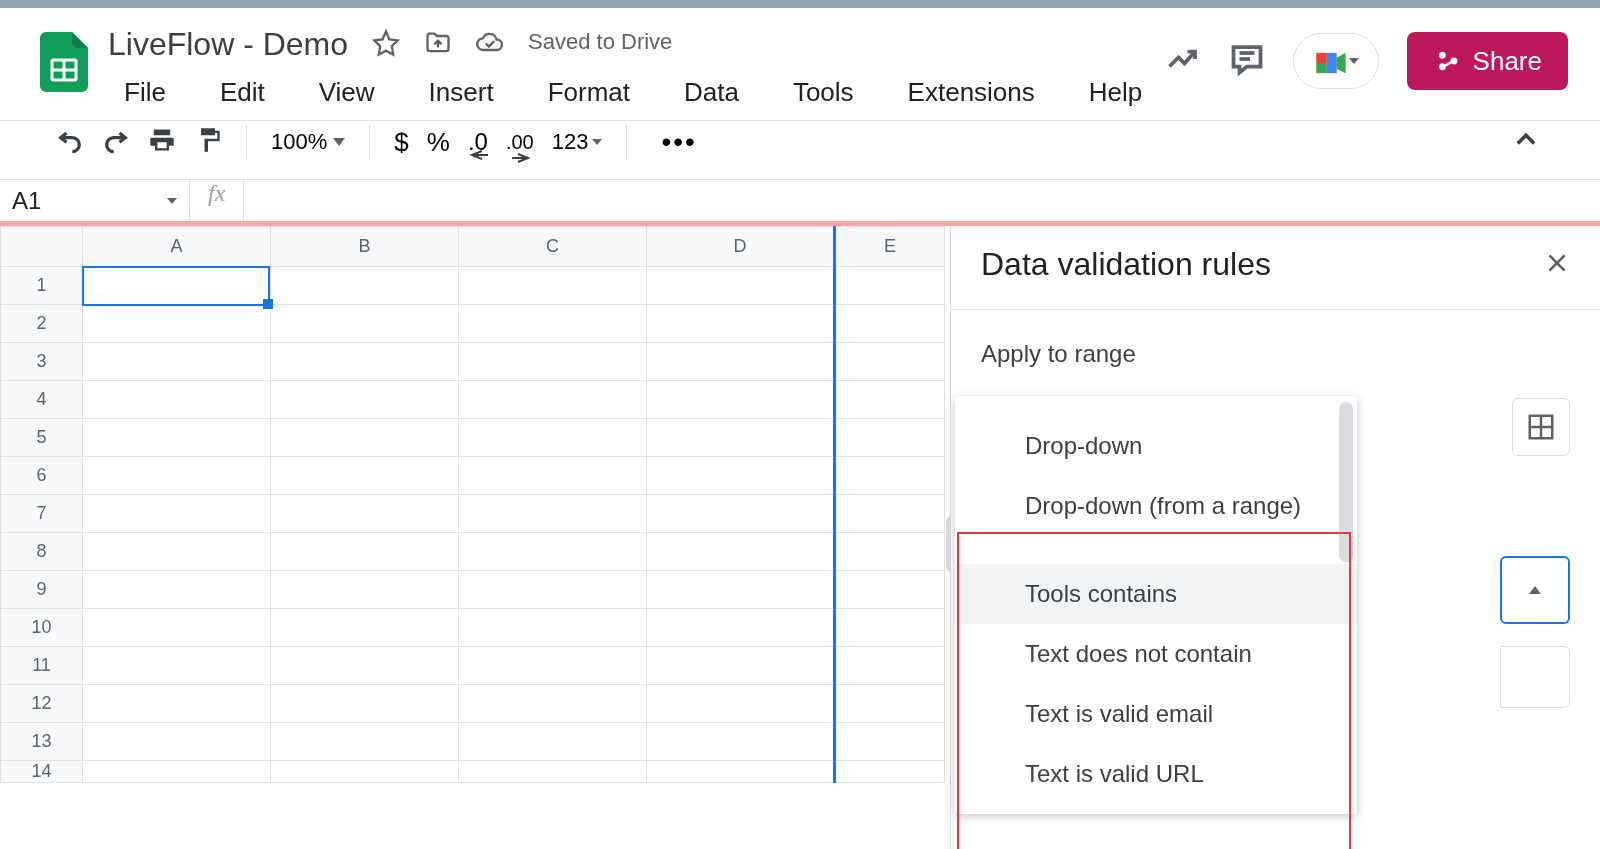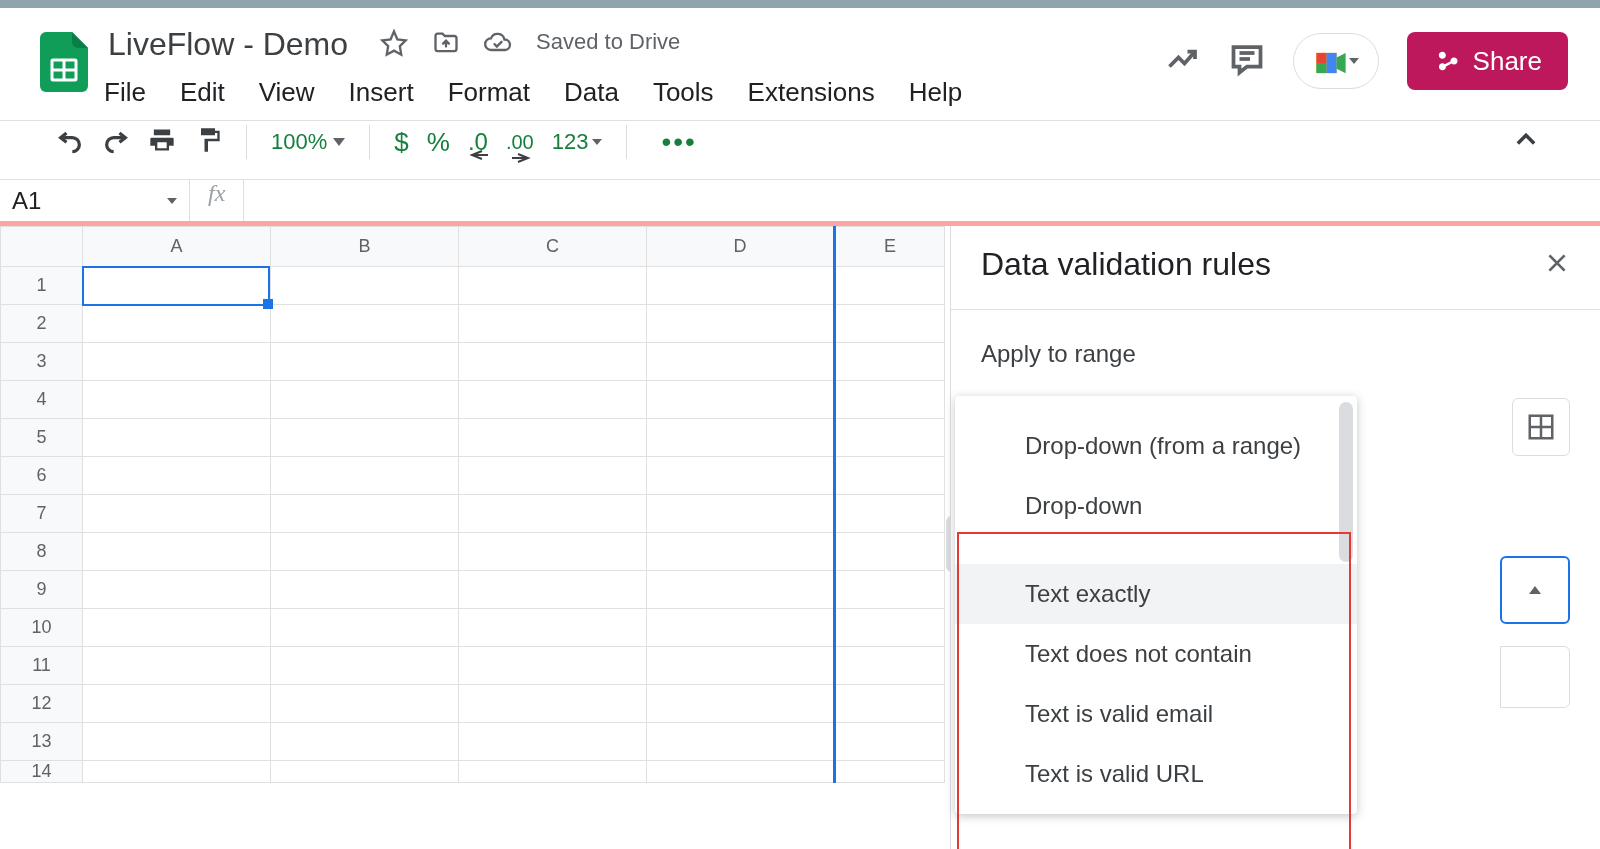--- a/index.html
+++ b/index.html
@@ -4,35 +4,35 @@
 <style>
   * { margin: 0; padding: 0; box-sizing: border-box; font-family: Arial, "Helvetica Neue", Helvetica, sans-serif; }
   body { width: 1600px; height: 849px; background: #fff; overflow: hidden; color: #3c4043; position: relative; }
   
   .top-thin-bar { height: 8px; background: #90a4ae; }
   
   .header { display: flex; align-items: flex-start; padding: 8px 24px 0 24px; position: relative; height: 112px; }
   .logo-area { width: 80px; display: flex; align-items: center; justify-content: center; padding-top: 16px; }
   .logo-sheets { width: 48px; height: 60px; }
   .title-area { flex: 1; padding-top: 8px; }
-  .title-row { display: flex; align-items: center; gap: 28px; }
+  .title-row { display: flex; align-items: center; gap: 20px; }
   .doc-title { font-size: 32px; color: #3c4043; font-weight: 400; padding: 2px 4px; }
   .title-icons { display: flex; align-items: flex-start; gap: 24px; color: #5f6368; }
   .title-icons svg { width: 28px; height: 28px; }
   .saved-text { font-size: 22px; color: #5f6368; }
   .menubar { display: flex; gap: 34px; padding-top: 12px; font-size: 26px; color: #202124; }
-  .menubar span { cursor: pointer; }
+  .menubar span { cursor: pointer; margin-left: 20px; }
   .header-right { display: flex; align-items: center; gap: 28px; padding-top: 16px; padding-right: 8px; }
   .header-right svg { width: 36px; height: 36px; color: #5f6368; }
   .meet-chip { width: 86px; height: 56px; border: 1px solid #dadce0; border-radius: 30px; display: flex; align-items: center; justify-content: center; gap: 4px; }
   .meet-logo { width: 32px; height: 32px; position: relative; }
   .share-btn { height: 58px; padding: 0 26px; background: #be185d; color: #fff; border: none; border-radius: 8px; font-size: 26px; font-weight: 500; display: flex; align-items: center; gap: 12px; cursor: pointer; }
   .share-btn svg { width: 28px; height: 28px; fill: #fff; }
   
-  .toolbar { height: 60px; border-top: 1px solid #e0e0e0; border-bottom: 1px solid #e0e0e0; display: flex; align-items: center; padding: 0 24px 16px 56px; gap: 18px; color: #15803d; position: relative; }
+  .toolbar { height: 60px; border-top: 1px solid #e0e0e0; border-bottom: 1px solid #e0e0e0; display: flex; align-items: center; padding: 0 24px 16px 56px; gap: 18px; color: #000000; position: relative; }
   .toolbar svg { width: 28px; height: 28px; color: #3c4043; }
   .toolbar .sep { width: 1px; height: 34px; background: #dadce0; margin: 0 6px; }
   .zoom-level { font-size: 22px; display: flex; align-items: center; gap: 6px; }
   .num-fmt { font-size: 22px; display: flex; align-items: center; gap: 4px; }
   .more-dots { font-size: 28px; letter-spacing: 2px; padding-left: 10px; }
   .toolbar-collapse { margin-left: auto; margin-right: 36px; }
   
   .fx-row { height: 46px; border-bottom: 5px solid #fca5a5; display: flex; align-items: flex-start; }
   .name-box { width: 190px; height: 100%; display: flex; align-items: center; padding: 0 12px; font-size: 24px; color: #202124; border-right: 1px solid #e0e0e0; justify-content: space-between; }
   .fx-label { padding: 0 18px; font-size: 24px; font-style: italic; color: #9aa0a6; font-family: "Times New Roman", serif; }
@@ -384,24 +384,24 @@
       </div>
 
       <div class="criteria-collapse">
         <span class="caret-up-sm"></span>
       </div>
 
       <div class="input-outline"></div>
 
       <div class="dropdown-list">
         <div class="dd-scrollbar"></div>
+        <div class="dd-item">Drop-down</div>
         <div class="dd-item">Drop-down (from a range)</div>
-        <div class="dd-item">Drop-down</div>
         <div class="dd-spacer"></div>
-        <div class="dd-item hovered">Text exactly</div>
+        <div class="dd-item hovered">Tools contains</div>
         <div class="dd-item">Text does not contain</div>
         <div class="dd-item">Text is valid email</div>
         <div class="dd-item">Text is valid URL</div>
       </div>
       <div class="red-box"></div>
     </div>
   </div>
 </div>
 
 </body></html>

